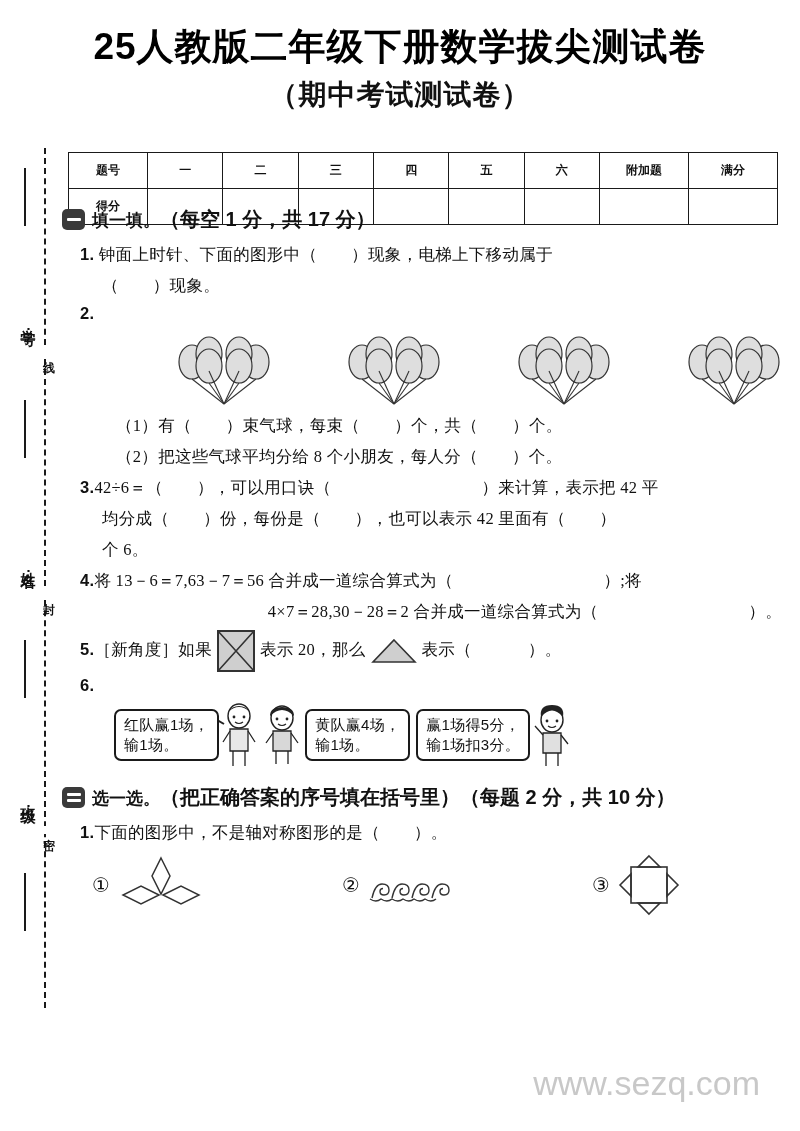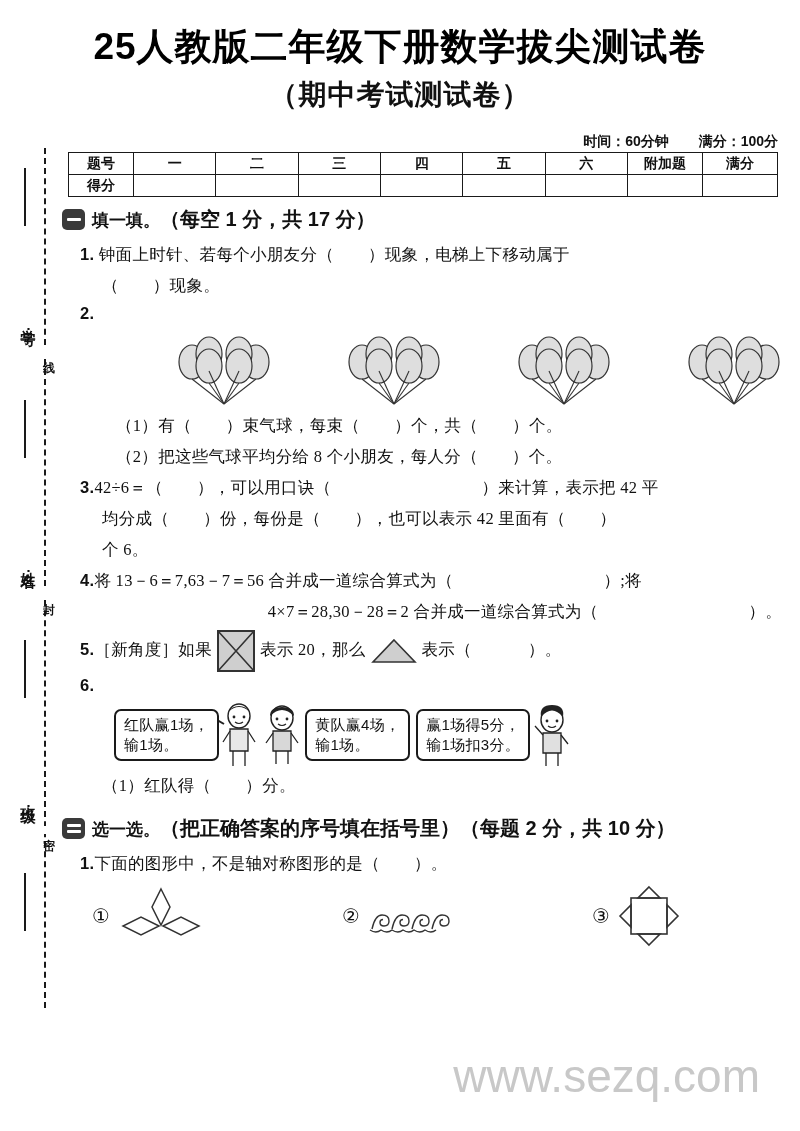--- a/index.html
+++ b/index.html
@@ -72,22 +72,22 @@
     border-collapse:collapse;
     table-layout:fixed;
   }
   .score-table td{
     border:1px solid #1a1a1a;
     height:19px;
     text-align:center;
     vertical-align:middle;
     font-family:"Liberation Sans","DejaVu Sans",sans-serif;
     font-weight:bold;
-    font-size:14px;
-    padding:1px;
+    font-size:12px;
+    padding:8px;
   }
   .score-table td.lead{width:62px;}
   .score-table td.wide{width:72px;}
 
   
   .content{position:absolute;left:62px;top:198px;right:18px;}
   .sec-head{
     display:flex;align-items:center;gap:7px;
     margin-top:8px;margin-bottom:6px;
   }
@@ -146,21 +146,21 @@
   .choice{display:flex;align-items:center;gap:8px;}
   .circ-num{
     font-size:20px;
     font-family:"Liberation Sans","DejaVu Sans",sans-serif;
   }
 
   
   .watermark{
     position:absolute;right:40px;bottom:28px;
     font-family:"Liberation Sans","DejaVu Sans",sans-serif;
-    font-size:46px;color:#c8c8c8;letter-spacing:0px;
+    font-size:34px;color:#c8c8c8;letter-spacing:0px;
   }
 </style>
 </head>
 <body>
 
 <div class="page">
 
   <div class="margin-col">
     <div class="seal-dashes"></div>
 
@@ -174,24 +174,20 @@
     <div class="vtext seal-char" style="top:590px;">封</div>
 
     <div class="vtext field-label" style="top:795px;">班级:</div>
     <div class="field-rule" style="top:873px;"></div>
     <div class="vtext seal-char" style="top:826px;">密</div>
   </div>
 
   <div class="title">25人教版二年级下册数学拔尖测试卷</div>
   <div class="subtitle">（期中考试测试卷）</div>
 
-  <div class="meta">
-    <span>时间：60分钟</span>
-    <span>满分：100分</span>
-  </div>
 
   <table class="score-table">
     <tbody>
         <tr>
       <td class="lead">题号</td>
       <td>一</td>
       <td>二</td>
       <td>三</td>
       <td>四</td>
       <td>五</td>
@@ -217,21 +213,21 @@
 
     <div class="sec-head">
       <span class="sec-marker">
           <i></i>
         </span>
       <span class="sec-title"><span>填一填。</span><span class="note">（每空 1 分，共 17 分）</span></span>
     </div>
 
     <div class="q">
       <span class="qnum">1.</span>
-      <span>钟面上时针、若每个小朋友分（</span><span class="gap-s"></span><span>）现象，电梯上下移动属于</span>
+      <span>钟面上时针、下面的图形中（</span><span class="gap-s"></span><span>）现象，电梯上下移动属于</span>
       <div style="margin-left:22px;">
         <span>（</span><span class="gap-s"></span><span>）现象。</span>
       </div>
     </div>
 
     <div class="q" style="line-height:24px;">
       <span class="qnum">2.</span>
       <div class="balloon-row">
         <svg class="bunch" viewBox="0 0 96 74">
           <g fill="#dedede" stroke="#333" stroke-width="1.2">
@@ -382,21 +378,20 @@
           <path d="M9 15 q11 -13 22 0 q2 -12 -11 -12 q-13 0 -11 12z" fill="#222"></path>
           <circle cx="15" cy="19" r="1.4" fill="#222"></circle>
             <circle cx="25" cy="19" r="1.4" fill="#222"></circle>
           <path d="M16 24 q4 3 8 0" stroke="#222" stroke-width="1.2" fill="none"></path>
           <path d="M11 31 h18 v20 h-18 z" fill="#e0e0e0" stroke="#222" stroke-width="1.3"></path>
           <path d="M11 33 L3 24 M29 33 L36 42" stroke="#222" stroke-width="1.3" fill="none"></path>
           <path d="M14 51 v13 M26 51 v13" stroke="#222" stroke-width="1.3" fill="none"></path>
         </svg>
       </div>
       <div style="line-height:31px;margin-left:22px;display:flex;">
-        <span><span>（1）红队得（</span><span class="gap-s"></span><span>）分。</span></span>
         <span style="width:120px;"></span>
       </div>
     </div>
 
     <div class="sec-head" style="margin-top:14px;">
       <span class="sec-marker">
           <i></i>
           <i></i>
         </span>
       <span class="sec-title"><span>选一选。</span><span class="note">（把正确答案的序号填在括号里）（每题 2 分，共 10 分）</span></span>

